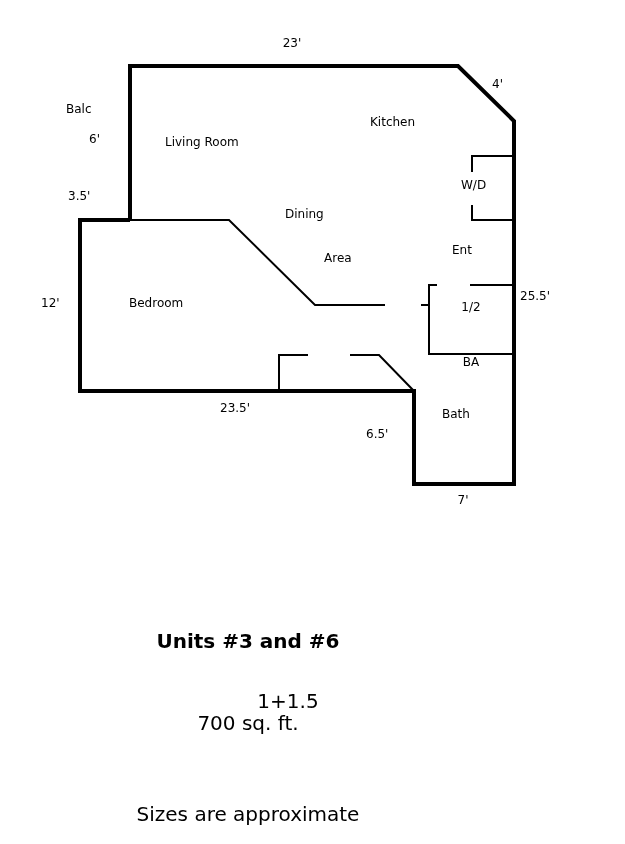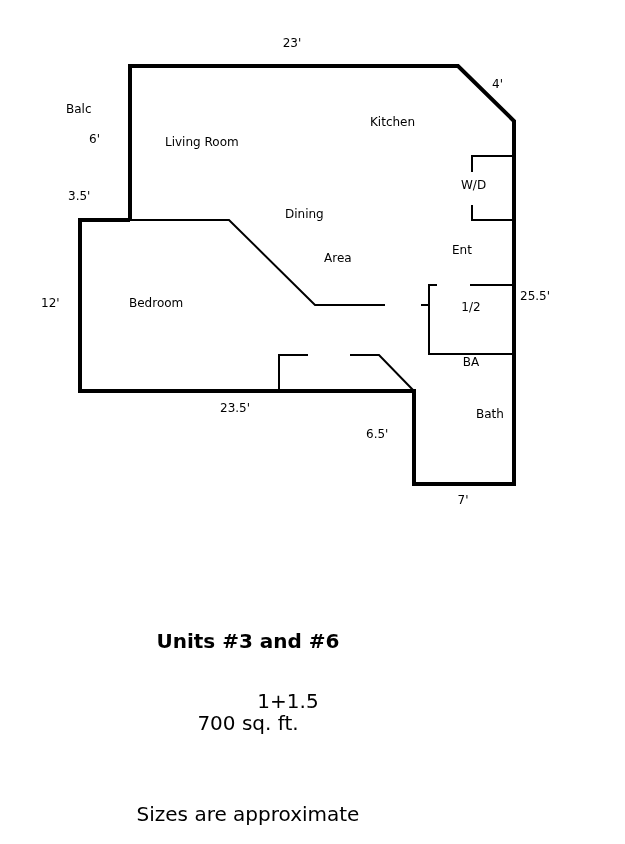--- a/index.html
+++ b/index.html
@@ -33,21 +33,21 @@
 <div class="lbl" style="left:66px; top:103px;text-align:right;">Balc</div>
 <div class="lbl" style="left:165px; top:136px;">Living Room</div>
 <div class="lbl" style="left:370px; top:116px;">Kitchen</div>
 <div class="lbl" style="left:461px; top:179px;">W/D</div>
 <div class="lbl" style="left:285px; top:208px;">Dining</div>
 <div class="lbl" style="left:296px; top:252px;margin-left:28px;">Area</div>
 <div class="lbl" style="left:452px; top:244px;">Ent</div>
 <div class="lbl" style="left:129px; top:297px;">Bedroom</div>
 <div class="lbl c" style="left:471px; top:301px;">1/2</div>
 <div class="lbl c" style="left:471px; top:324px;margin-top:32px;">BA</div>
-<div class="lbl" style="left:442px; top:408px;margin-left:34px;">Bath</div>
+<div class="lbl" style="left:442px; top:408px;">Bath</div>
 
 <div class="lbl c" style="left:292px; top:37px;">23'</div>
 <div class="lbl" style="left:492px; top:78px;">4'</div>
 <div class="lbl" style="left:89px; top:133px;">6'</div>
 <div class="lbl" style="left:68px; top:190px;">3.5'</div>
 <div class="lbl" style="left:41px; top:297px;">12'</div>
 <div class="lbl" style="left:520px; top:290px;">25.5'</div>
 <div class="lbl" style="left:220px; top:402px;text-align:center;">23.5'</div>
 <div class="lbl" style="left:366px; top:428px;">6.5'</div>
 <div class="lbl c" style="left:463px; top:494px;">7'</div>

